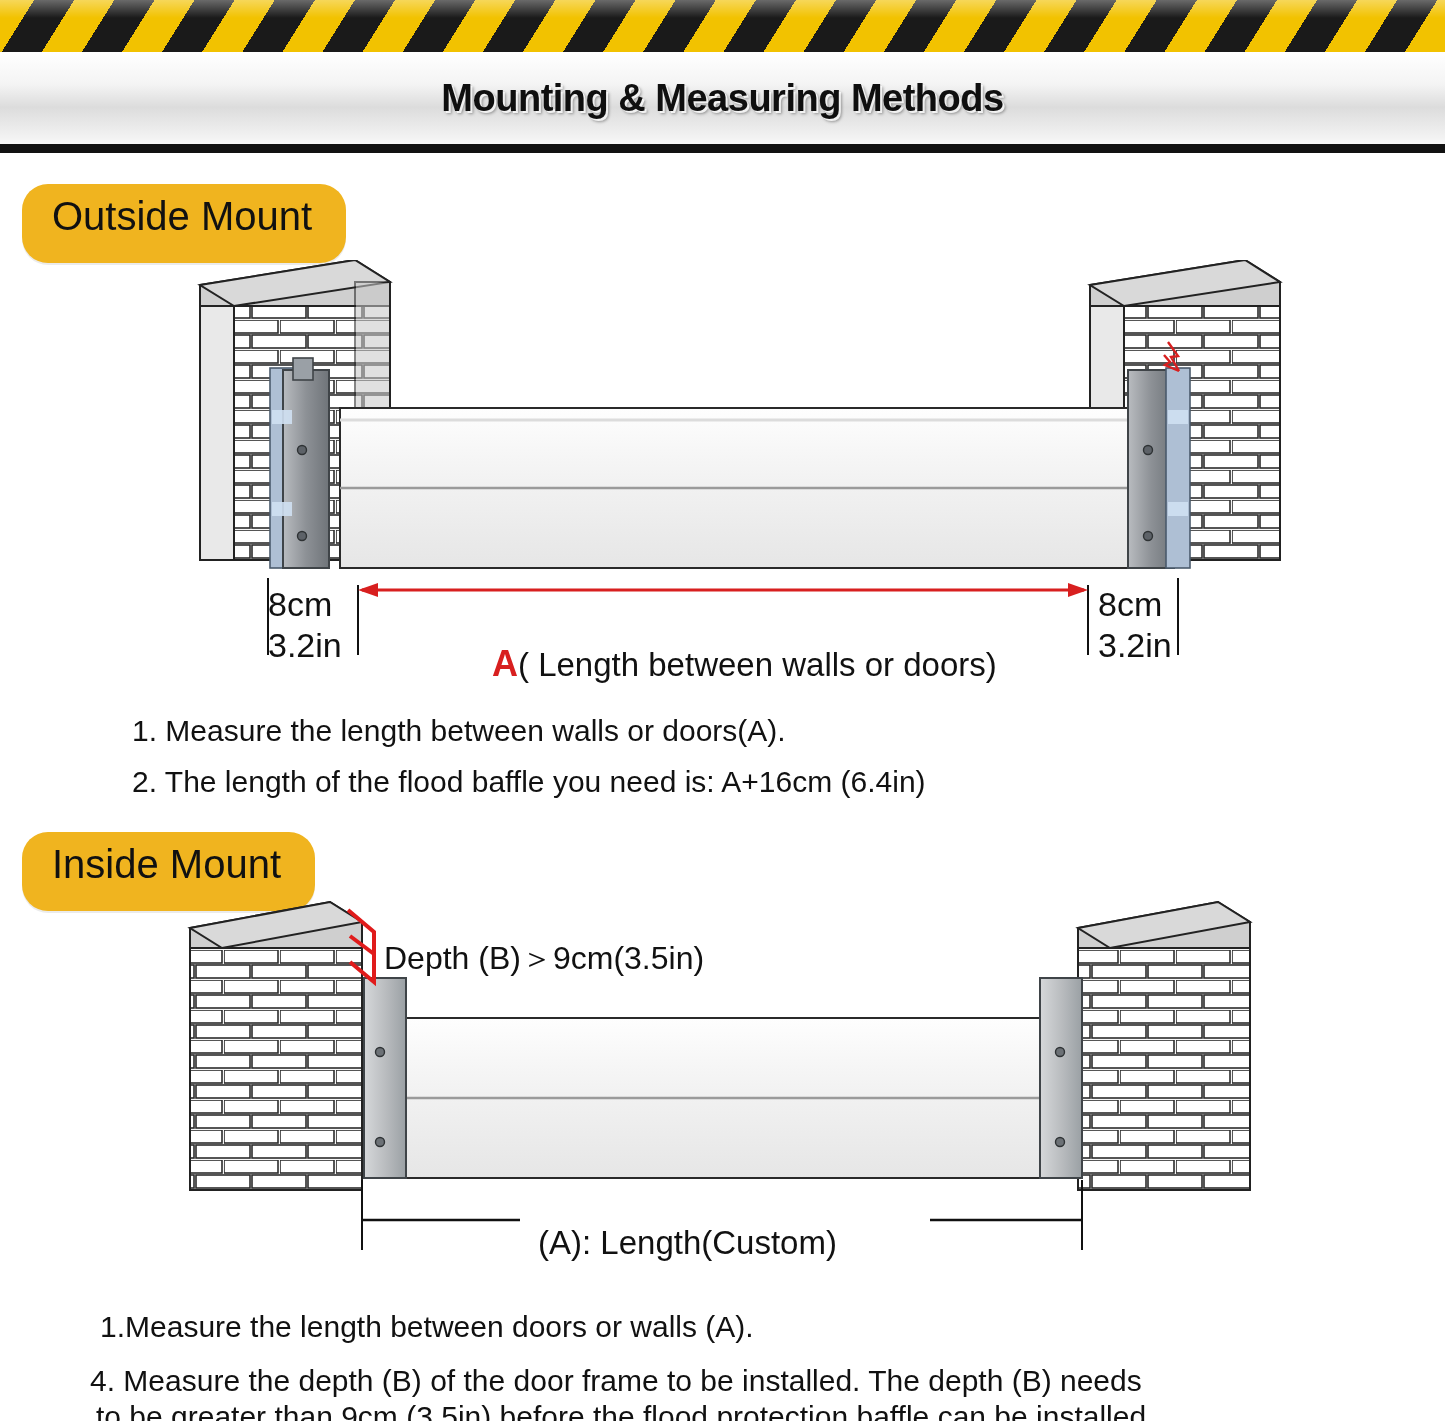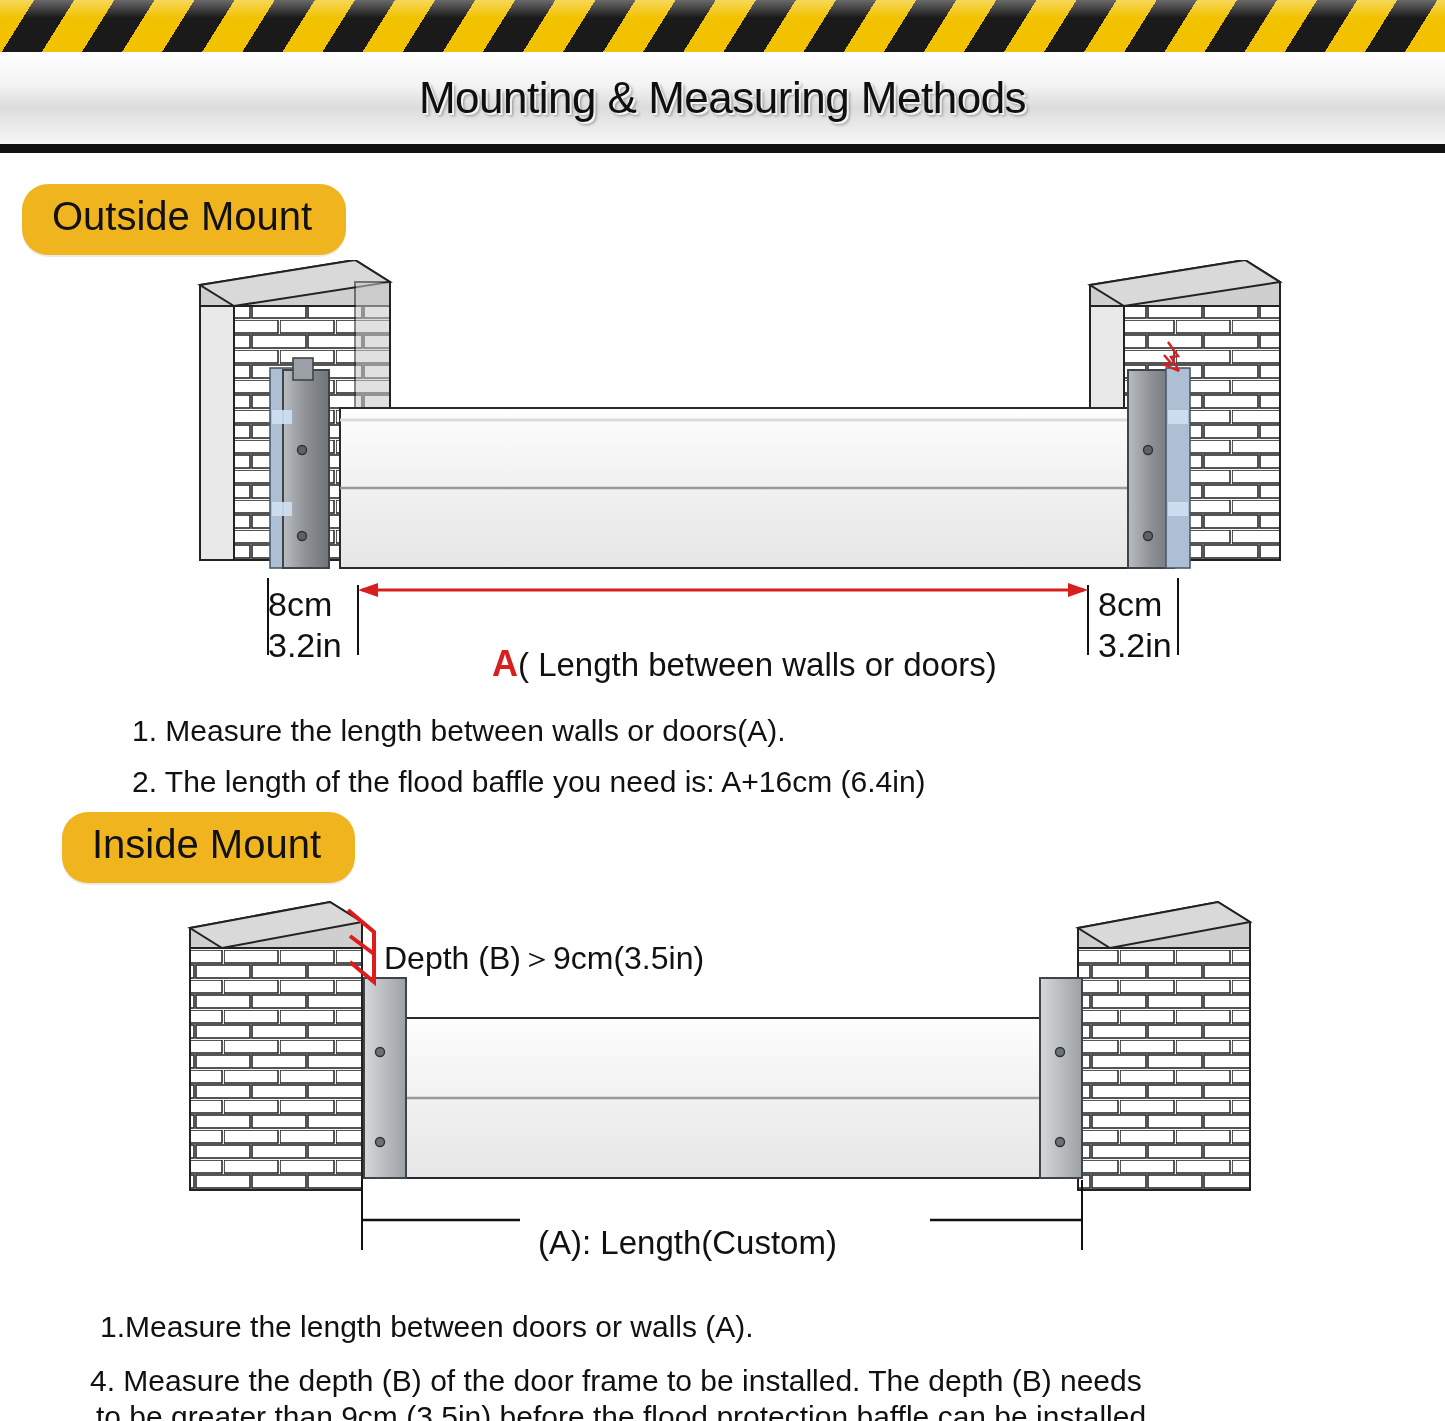--- a/index.html
+++ b/index.html
@@ -45,47 +45,47 @@
     top: 52px; left: 0;
     width: 1445px;
     height: 92px;
     background: linear-gradient(to bottom,
        #ffffff 0%, #f4f4f4 35%, #dcdcdc 60%, #f7f7f7 100%);
     display: flex;
     align-items: center;
     justify-content: center;
   }
   .title-band .title {
-    font-size: 44px;
-    font-weight: normal;
+    font-size: 38px;
+    font-weight: bold;
     letter-spacing: -0.5px;
     color: #0f0f0f;
     text-shadow: 2px 2px 0 rgba(255,255,255,0.85), 3px 3px 3px rgba(0,0,0,0.35);
     white-space: nowrap;
   }
   .title-underline {
     position: absolute;
     top: 144px; left: 0;
     width: 1445px;
     height: 9px;
     background: #111111;
   }
 
   
   .pill {
     position: absolute;
     background: #f0b41f;
     border-radius: 26px;
-    padding: 10px 34px 16px 30px;
+    padding: 10px 34px 24px 30px;
     font-size: 40px;
     color: #111;
     box-shadow: 0 2px 0 rgba(0,0,0,0.08);
   }
   .pill.outside { left: 22px; top: 184px; }
-  .pill.inside  { left: 22px; top: 812px; margin-left: 40px; }
+  .pill.inside  { left: 22px; top: 832px; }
 
   
   .diagram { position: absolute; left: 0; top: 0; }
 
   
   .instr {
     position: absolute;
     font-size: 30px;
     line-height: 1.55;
     color: #111;

